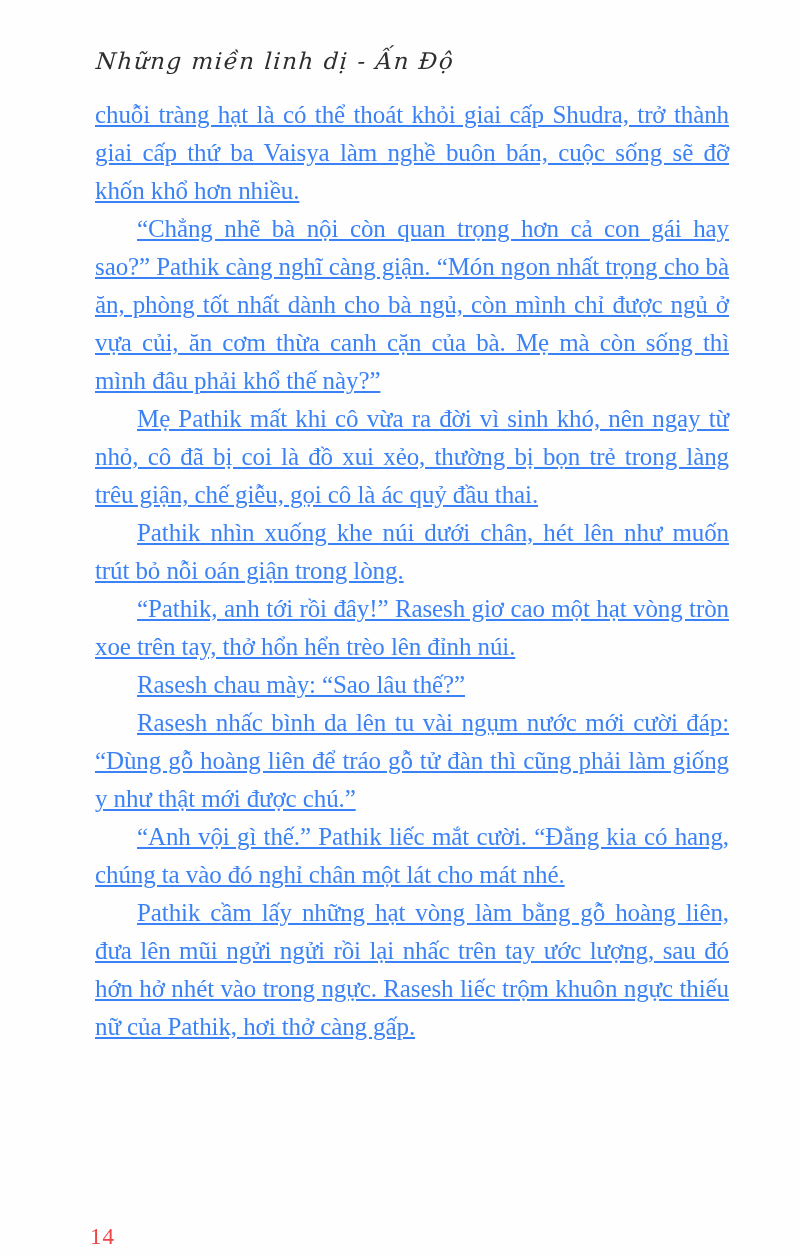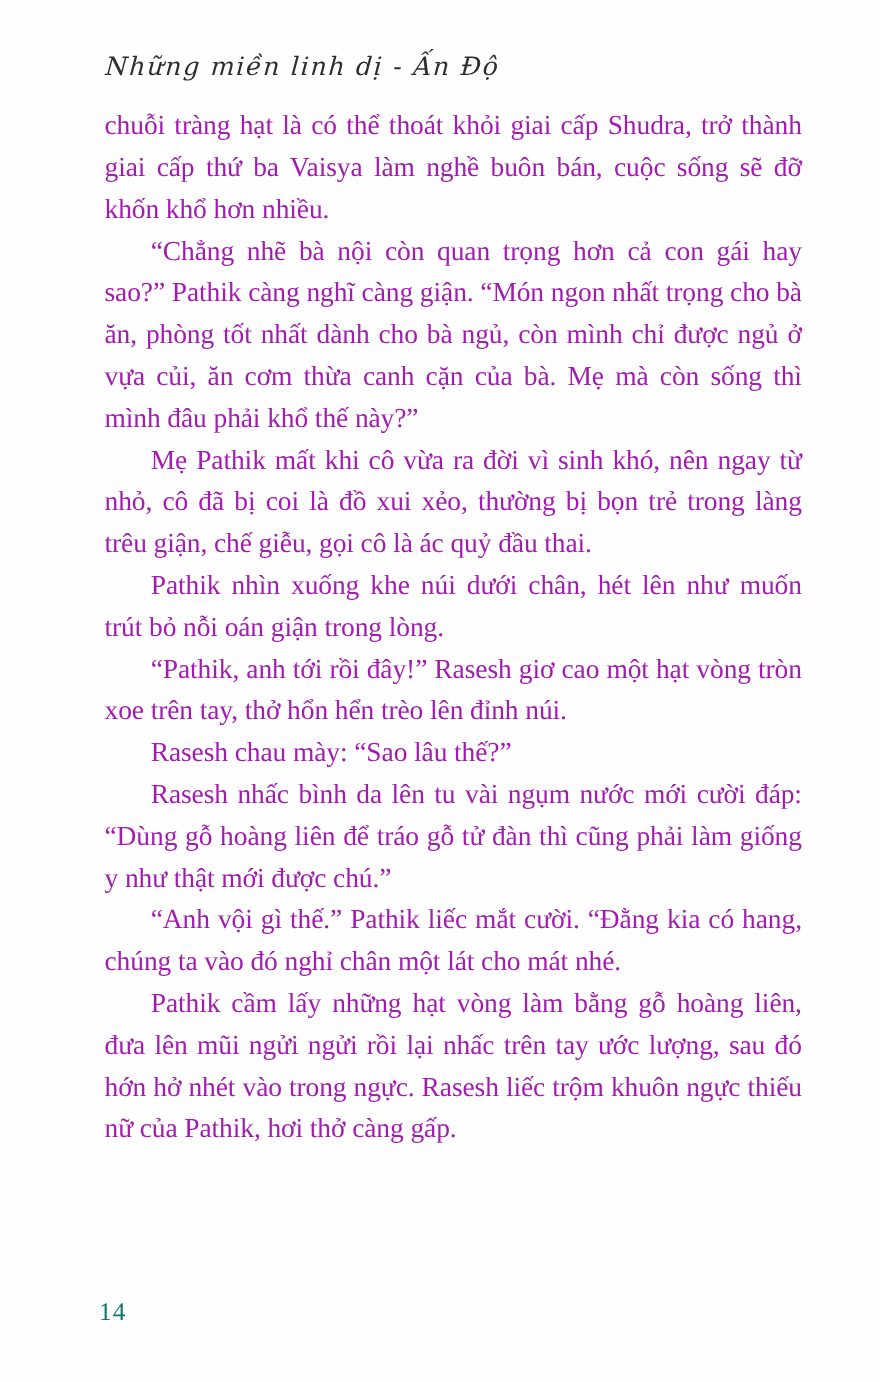--- a/index.html
+++ b/index.html
@@ -31,38 +31,39 @@
     transform: skewX(-4deg);
     white-space: nowrap;
   }
   .body-text {
     position: absolute;
     left: 95px;
     top: 96px;
     width: 634px;
     font-size: 25px;
     line-height: 38px;
-    color: #a21caf;
+    color: #3b82f6;
     text-align: justify;
     letter-spacing: -0.1px;
+    text-decoration: underline;
   }
   .body-text p {
     margin: 0;
     padding: 0;
     text-indent: 42px;
   }
   .body-text p.no-indent {
     text-indent: 0;
   }
   .page-number {
     position: absolute;
     left: 90px;
-    top: 1180px;
+    top: 1224px;
     font-size: 23px;
-    color: #0f766e;
+    color: #ef4444;
     letter-spacing: 1px;
     font-family: Liberation Serif, serif;
   }
 </style>
 </head>
 <body>
 
 <div class="page">
 
   <div class="running-header">Những miền linh dị - Ấn Độ</div>

